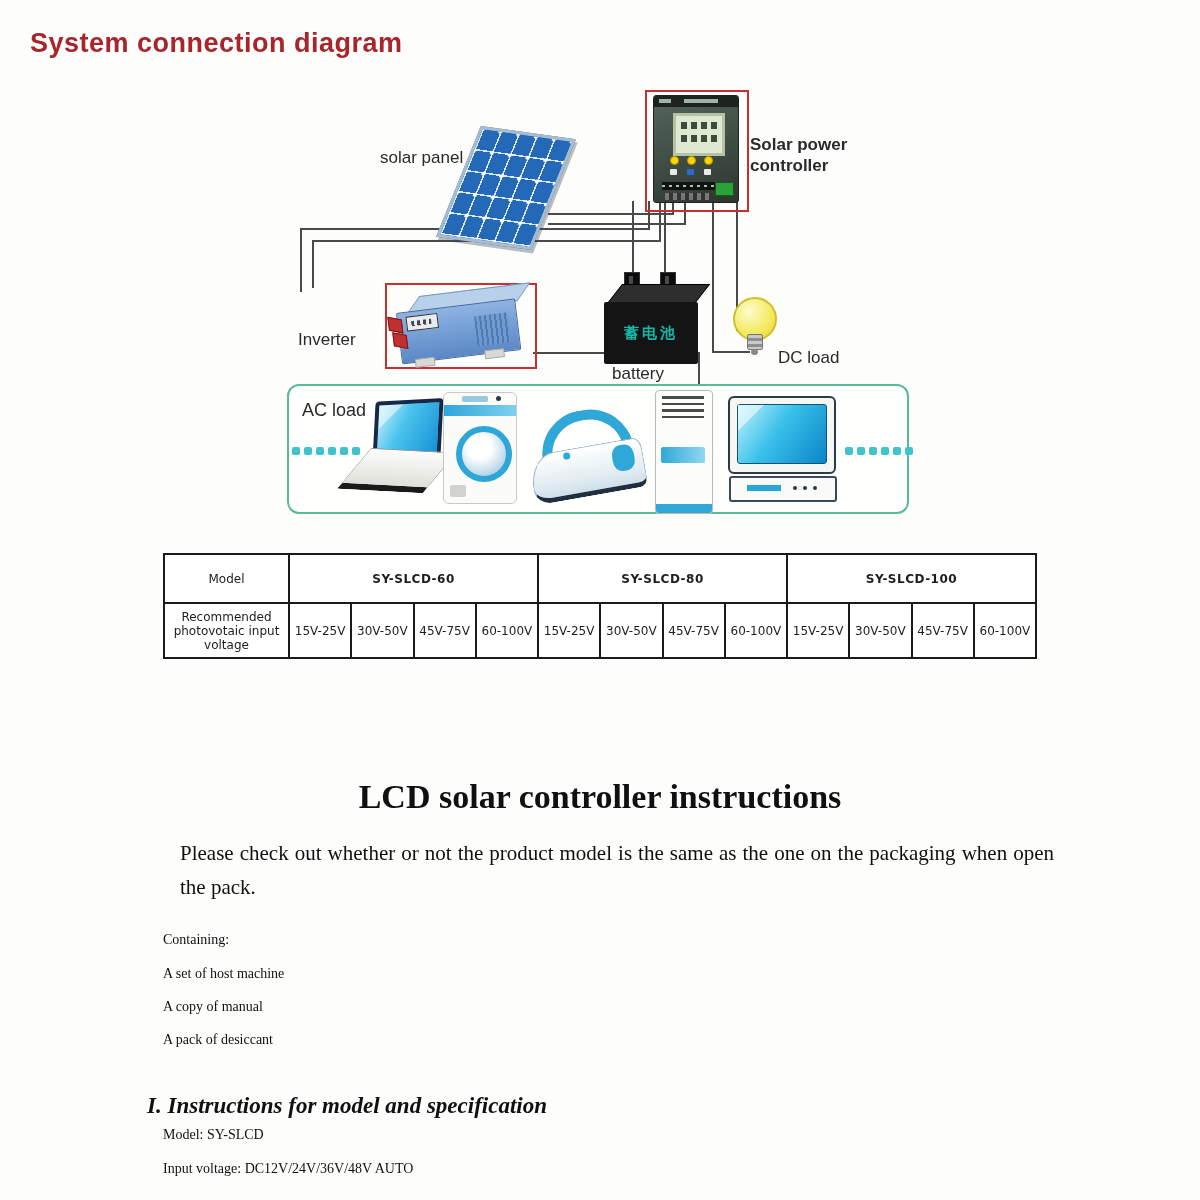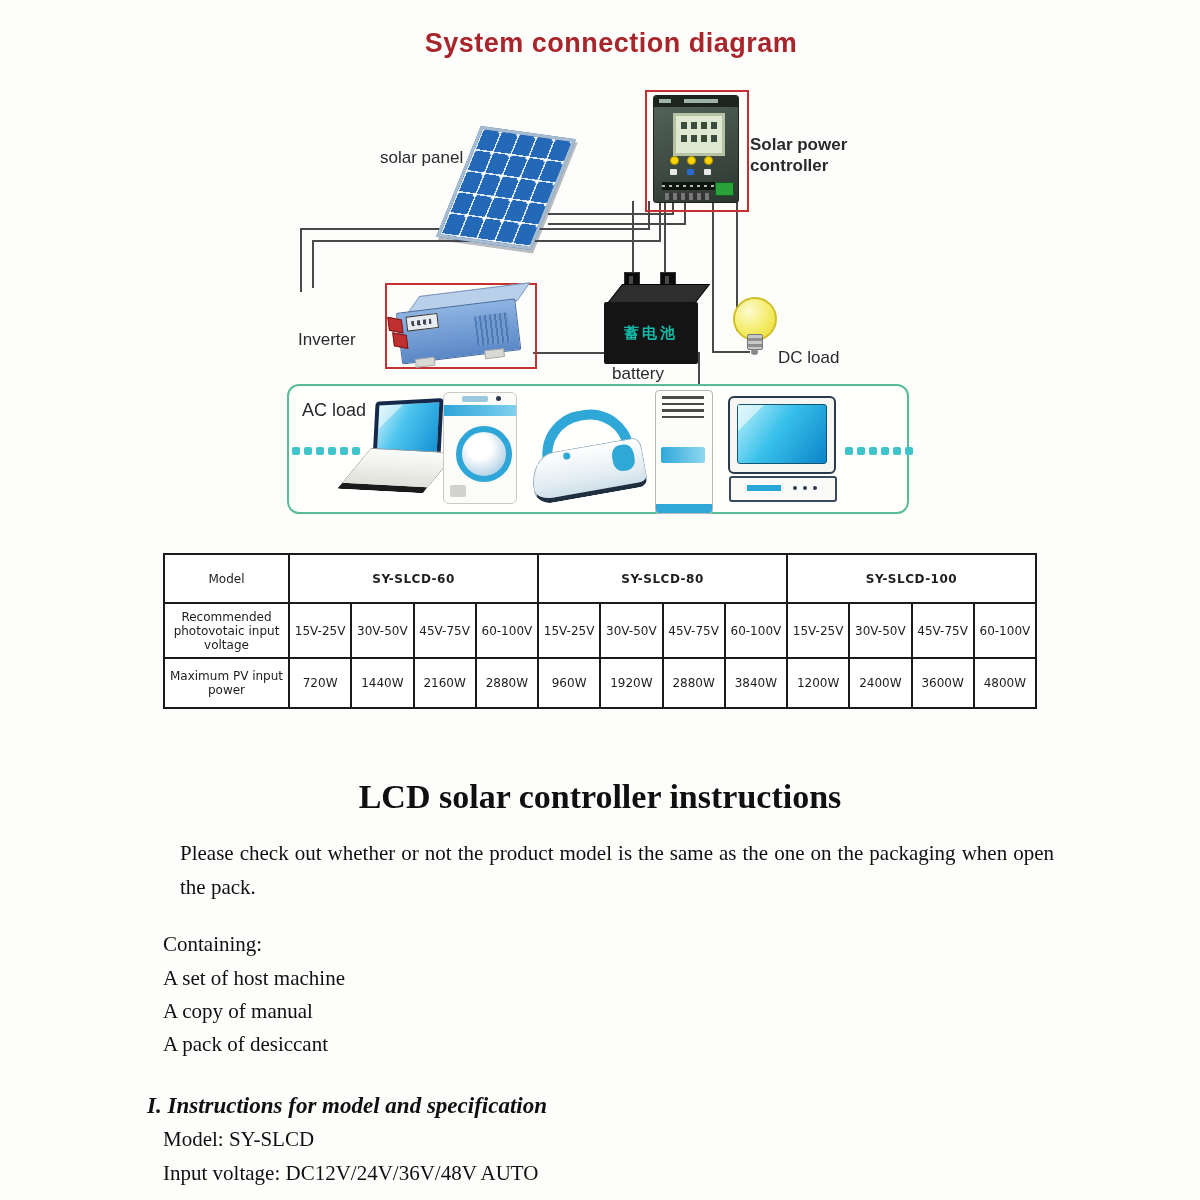--- a/index.html
+++ b/index.html
@@ -3,21 +3,21 @@
 <meta charset="utf-8">
 <style>
   html,body{margin:0;padding:0;}
   body{
     width:1200px;height:1200px;position:relative;overflow:hidden;
     background:#fdfdfc;font-family:"Liberation Sans",sans-serif;color:#222;
   }
   .abs{position:absolute;}
   
   .diagram-title{
-    left:0;right:8px;top:28px;text-align:center;
+    left:0;right:8px;top:28px;
     font-size:27px;font-weight:600;letter-spacing:.5px;color:#a8262b;margin-left:30px;
   }
   .dlabel{font-size:17px;color:#2a2a2a;}
   .wire{position:absolute;border:0 solid #4a4a4a;}
   .redbox{position:absolute;border:2.5px solid #c53030;}
   
   .solar-panel{
     left:458px;top:130px;width:90px;height:110px;
     background-color:#2468b8;
     background-image:
@@ -72,21 +72,21 @@
   .laptop{left:350px;top:398px;width:90px;height:102px;}
   .iron{left:528px;top:408px;width:118px;height:90px;transform:rotate(-10deg);}
   
   table.spec{position:absolute;left:163px;top:553px;width:874px;border-collapse:collapse;table-layout:fixed;background:#fff;}
   table.spec td{border:2px solid #1a1a1a;text-align:center;vertical-align:middle;font-size:12px;color:#1d1d1d;padding:2px 1px;font-family:"DejaVu Sans",sans-serif;}
   td.model-name{color:#1e9b48;font-weight:bold;font-size:14px;letter-spacing:.5px;}
   
   .serif{font-family:"Liberation Serif",serif;color:#101010;}
   .doc-h1{left:0;right:0;top:778px;text-align:center;font-size:34px;font-weight:bold;}
   .doc-intro{left:163px;top:836px;width:874px;font-size:21px;line-height:1.62;text-align:justify;margin-left:17px;}
-  .doc-line{left:163px;font-size:21px;}
+  .doc-line{left:163px;font-size:14px;}
   .doc-h2{left:147px;top:1093px;font-size:23px;font-weight:bold;font-style:italic;}
 </style>
 </head>
 <body>
 
 <div class="abs diagram-title">System connection diagram</div>
 
 <div class="wire" style="left:548px;top:199px;width:124px;height:14px;border-right-width:2px;border-bottom-width:2px;"></div>
 <div class="wire" style="left:548px;top:199px;width:136px;height:24px;border-right-width:2px;border-bottom-width:2px;"></div>
 <div class="wire" style="left:648px;top:201px;height:27px;border-left-width:2px;"></div>
@@ -242,35 +242,20 @@
     <td>60-100V</td>
     <td>15V-25V</td>
     <td>30V-50V</td>
     <td>45V-75V</td>
     <td>60-100V</td>
     <td>15V-25V</td>
     <td>30V-50V</td>
     <td>45V-75V</td>
     <td>60-100V</td>
   </tr>
-  <tr style="height:50px;">
-    <td>Maximum PV input power</td>
-    <td>720W</td>
-    <td>1440W</td>
-    <td>2160W</td>
-    <td>2880W</td>
-    <td>960W</td>
-    <td>1920W</td>
-    <td>2880W</td>
-    <td>3840W</td>
-    <td>1200W</td>
-    <td>2400W</td>
-    <td>3600W</td>
-    <td>4800W</td>
-  </tr>
 </tbody>
   </table>
 
 <div class="abs serif doc-h1">LCD solar controller instructions</div>
 <div class="abs serif doc-intro">Please check out whether or not the product model is the same as the one on the packaging when open the pack.</div>
 
 <div class="abs serif doc-line" style="top:932px;">Containing:</div>
 <div class="abs serif doc-line" style="top:966px;">A set of host machine</div>
 <div class="abs serif doc-line" style="top:999px;">A copy of manual</div>
 <div class="abs serif doc-line" style="top:1032px;">A pack of desiccant</div>

